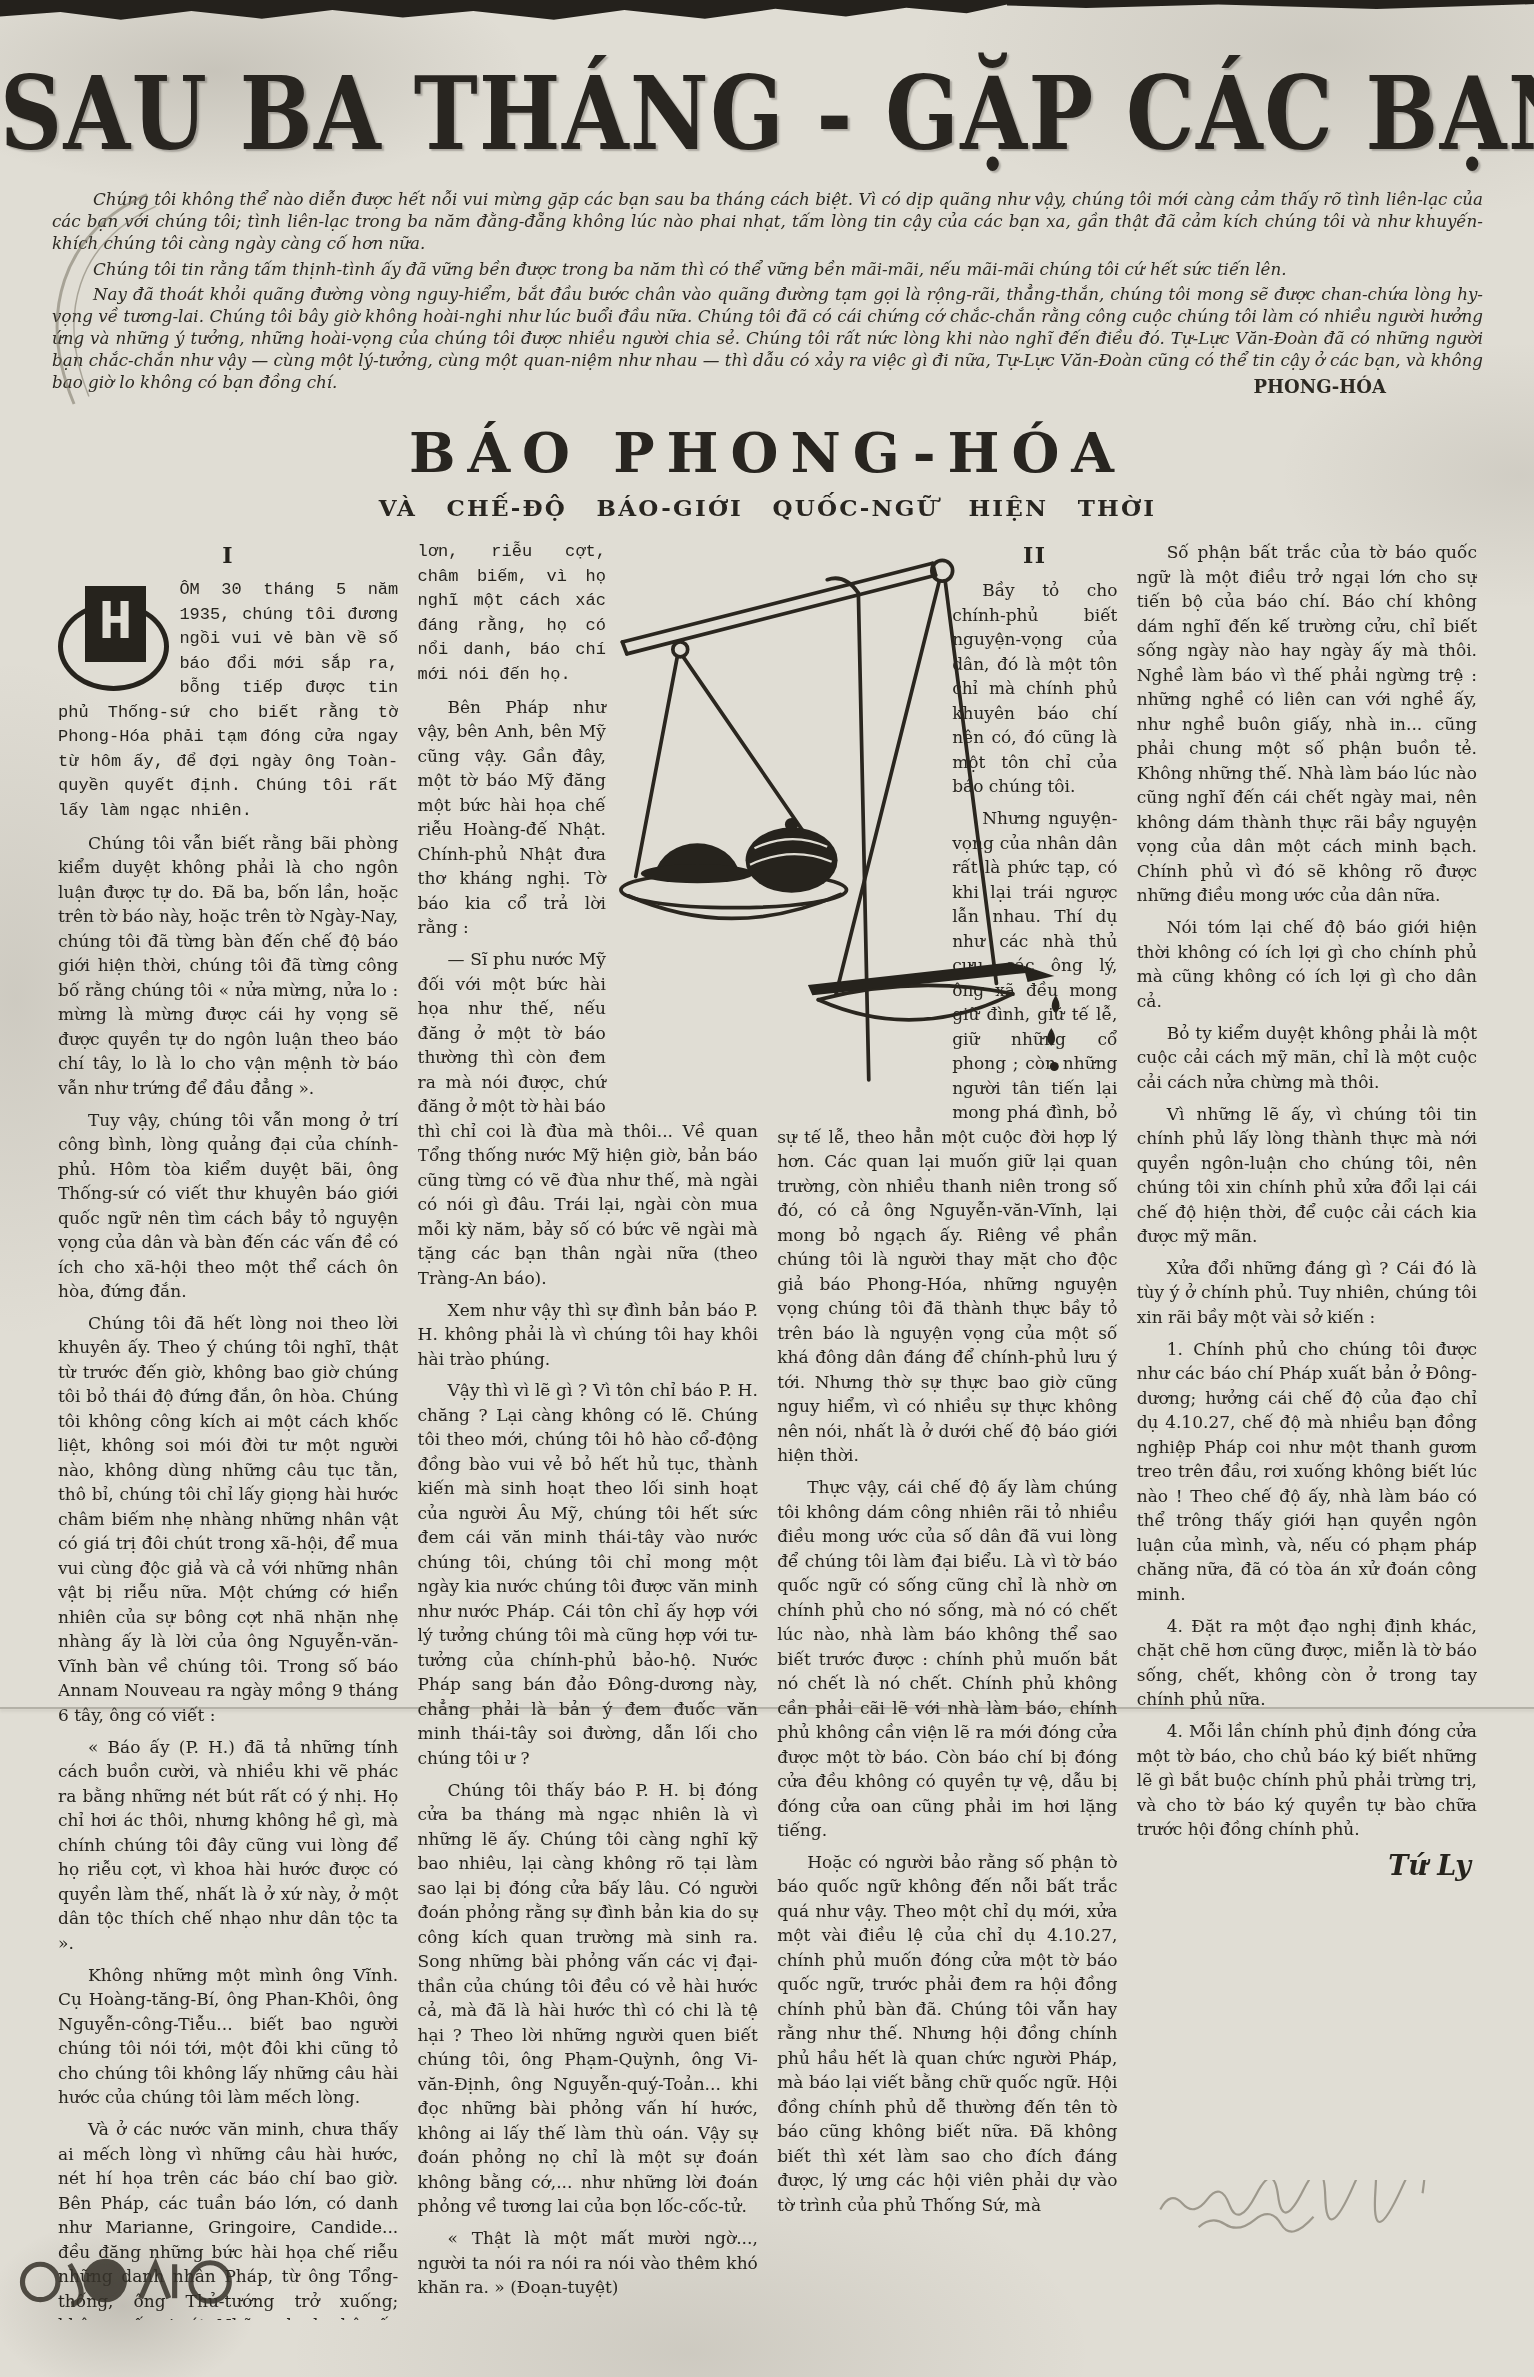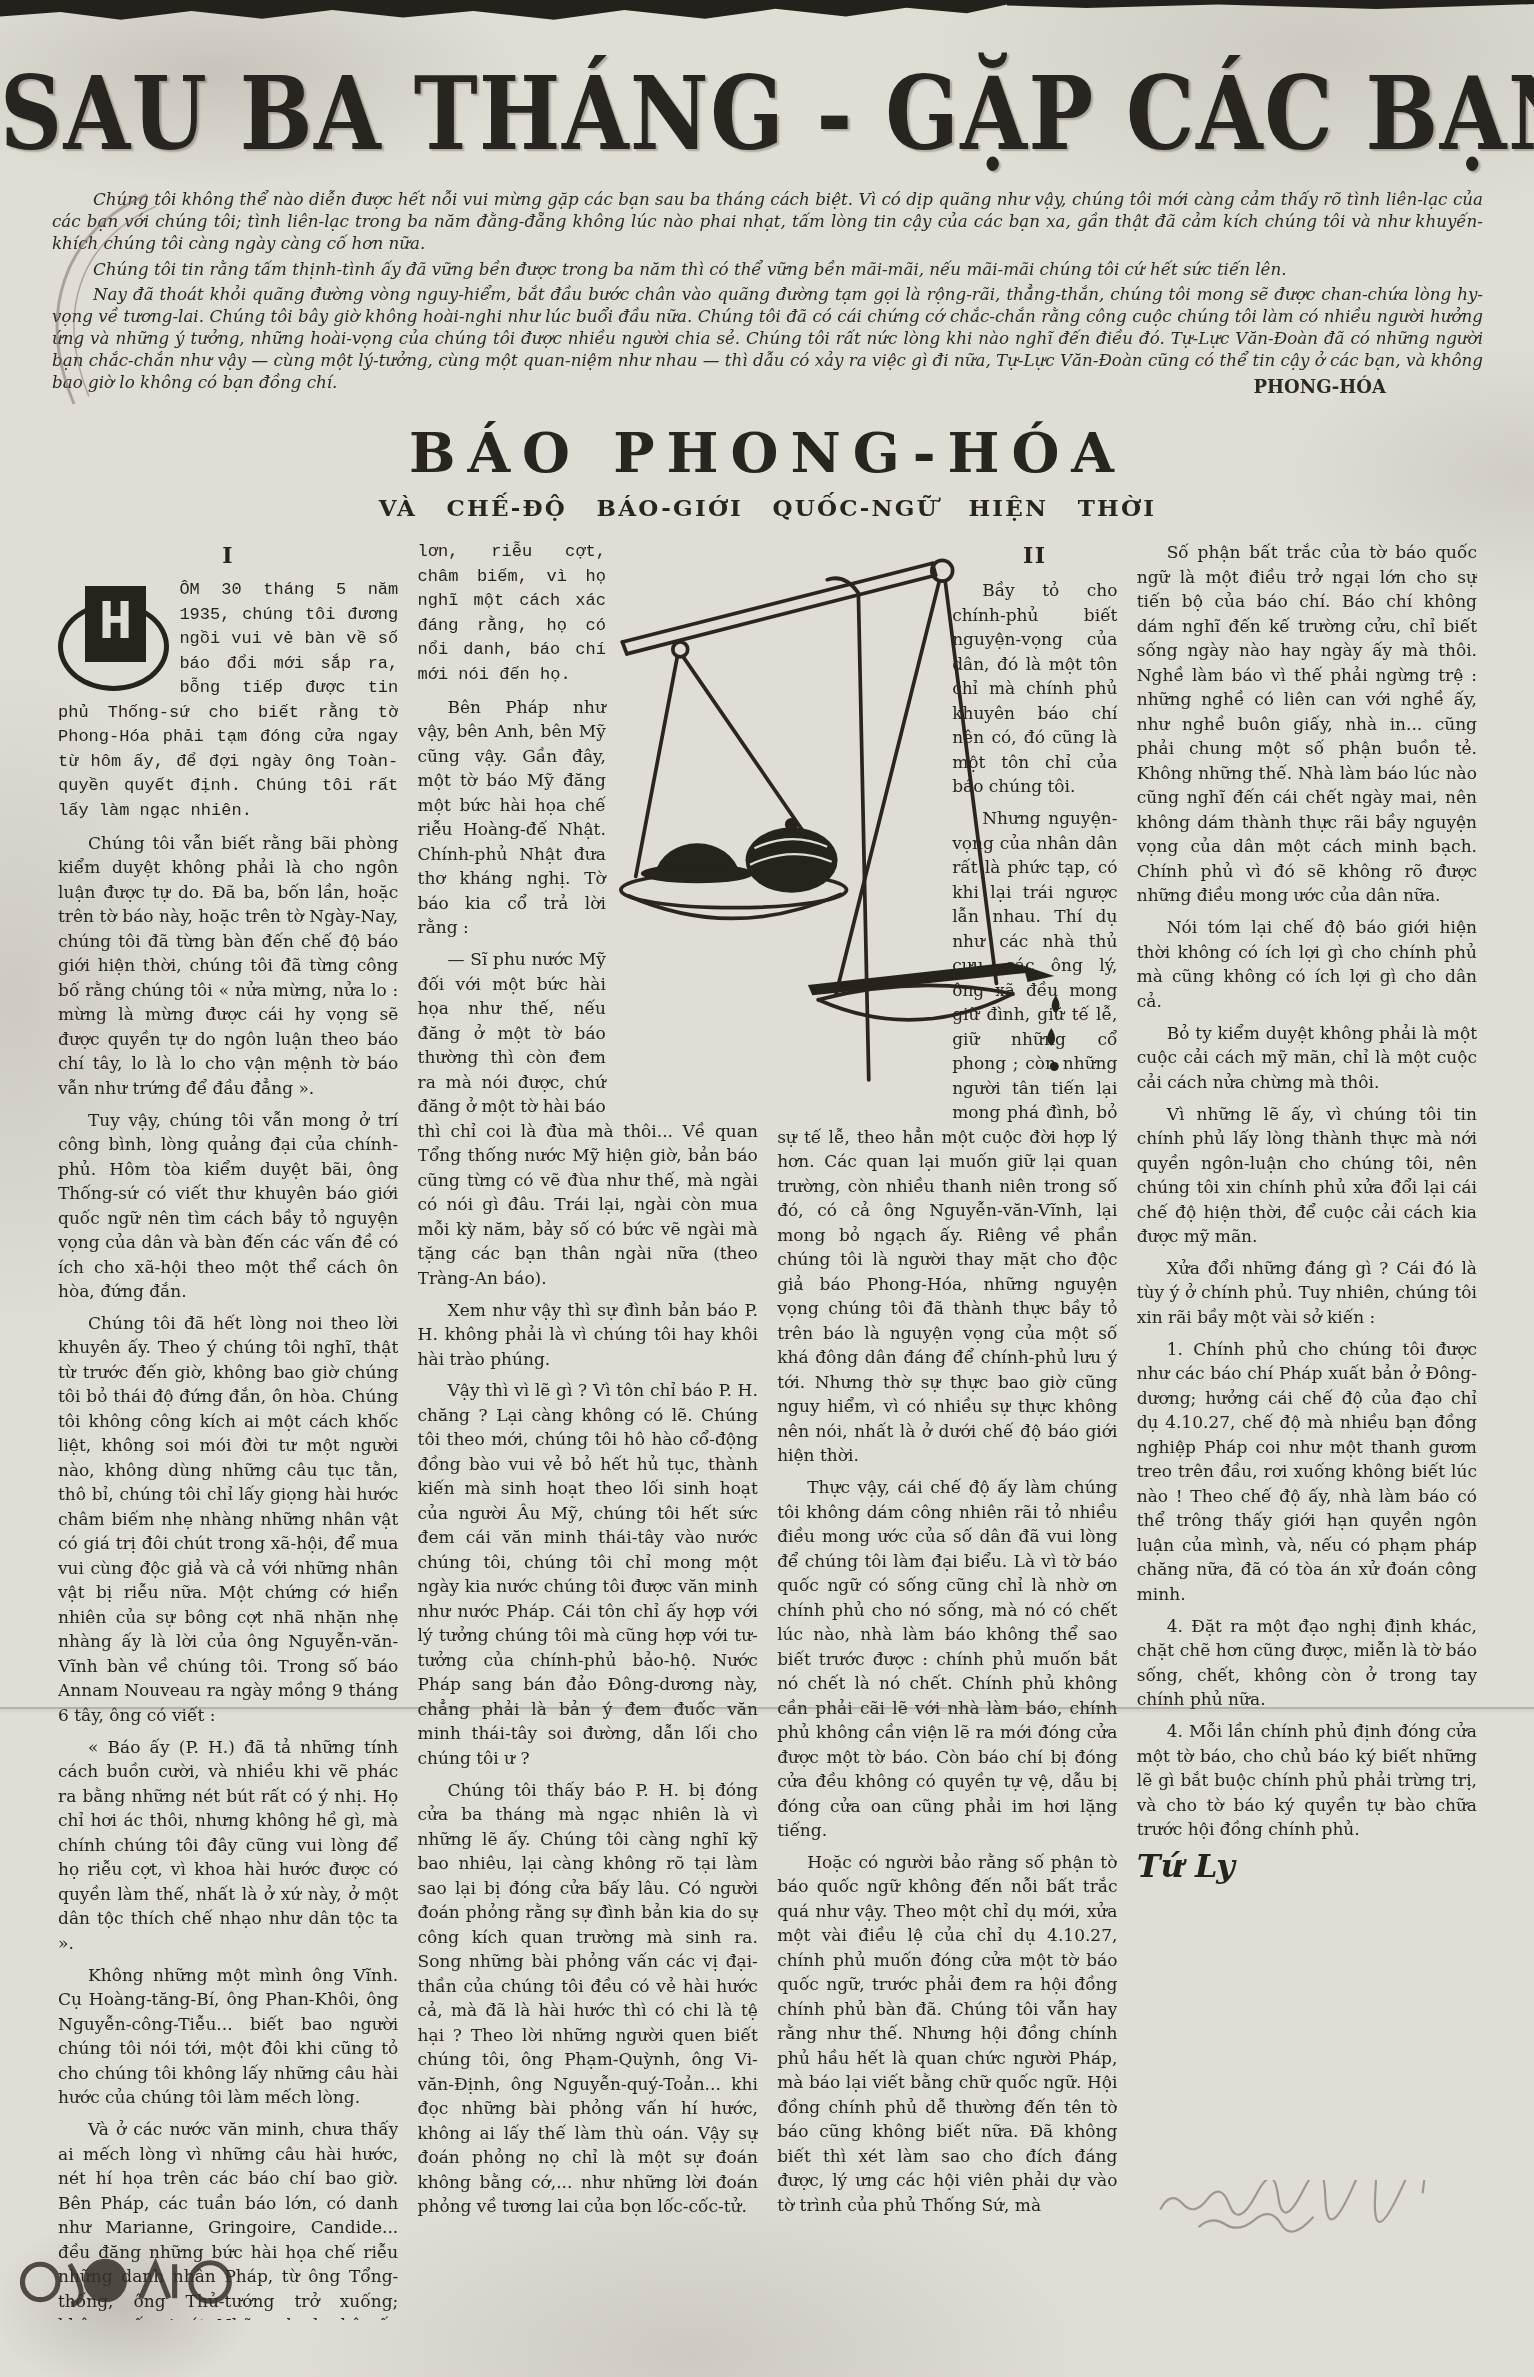--- a/index.html
+++ b/index.html
@@ -50,21 +50,21 @@
   .col p.cont{text-indent:0;font-family:Liberation Mono, monospace;}
   .sec-num{text-align:center;font-weight:bold;font-size:22px;margin:3px 0 10.4px;letter-spacing:1.5px;}
   .spacer-r{float:right;width:152px;height:554px;}
   .spacer-l{float:left;width:175px;height:568px;}
 
   .dc{float:left;width:111px;height:97px;margin:7.4px 10.4px 0 0;position:relative;}
   .dc .ring{position:absolute;left:0;top:16.3px;width:101px;height:79px;border:5.2px solid #26231d;border-radius:50%;}
   .dc .blk{position:absolute;left:27px;top:0;width:61px;height:76px;background:#26231d;color:#e0ddd4;
     font-weight:bold;font-size:56px;display:flex;align-items:center;justify-content:center;}
 
-  .author-sig{text-align:left;font-size:32px;font-weight:bold;font-style:italic;margin-top:12px;padding-right:6px;}
+  .author-sig{text-align:right;font-size:27px;font-weight:bold;font-style:italic;margin-top:12px;padding-right:6px;}
 
   .scale{position:absolute;left:609px;top:529px;width:475px;height:557px;pointer-events:none;}
   .crease{position:absolute;left:0;top:1707px;width:100%;height:2.2px;background:rgba(80,75,64,.30);box-shadow:0 2.2px 3px rgba(80,75,64,.14);}
   .stamp{position:absolute;left:13.4px;top:2248px;width:245px;height:65px;opacity:.85;}
   .handwriting{position:absolute;left:1153px;top:2180px;width:324px;height:56px;opacity:.8;}
   .pencil{position:absolute;left:28px;top:187px;width:156px;height:223px;opacity:.55;}
 </style>
 </head>
 <body>
 
@@ -109,20 +109,21 @@
     </div>
 
     <div class="col">
       <div class="spacer-r"></div>
       <p class="cont">lơn, riễu cợt, châm biếm, vì họ nghĩ một cách xác đáng rằng, họ có nổi danh, báo chí mới nói đến họ.</p>
       <p>Bên Pháp như vậy, bên Anh, bên Mỹ cũng vậy. Gần đây, một tờ báo Mỹ đăng một bức hài họa chế riễu Hoàng-đế Nhật. Chính-phủ Nhật đưa thơ kháng nghị. Tờ báo kia cổ trả lời rằng :</p>
       <p>— Sĩ phu nước Mỹ đối với một bức hài họa như thế, nếu đăng ở một tờ báo thường thì còn đem ra mà nói được, chứ đăng ở một tờ hài báo thì chỉ coi là đùa mà thôi... Về quan Tổng thống nước Mỹ hiện giờ, bản báo cũng từng có vẽ đùa như thế, mà ngài có nói gì đâu. Trái lại, ngài còn mua mỗi kỳ năm, bảy số có bức vẽ ngài mà tặng các bạn thân ngài nữa (theo Tràng-An báo).</p>
       <p>Xem như vậy thì sự đình bản báo P. H. không phải là vì chúng tôi hay khôi hài trào phúng.</p>
       <p>Vậy thì vì lẽ gì ? Vì tôn chỉ báo P. H. chăng ? Lại càng không có lẽ. Chúng tôi theo mới, chúng tôi hô hào cổ-động đồng bào vui vẻ bỏ hết hủ tục, thành kiến mà sinh hoạt theo lối sinh hoạt của người Âu Mỹ, chúng tôi hết sức đem cái văn minh thái-tây vào nước chúng tôi, chúng tôi chỉ mong một ngày kia nước chúng tôi được văn minh như nước Pháp. Cái tôn chỉ ấy hợp với lý tưởng chúng tôi mà cũng hợp với tư-tưởng của chính-phủ bảo-hộ. Nước Pháp sang bán đảo Đông-dương này, chẳng phải là bản ý đem đuốc văn minh thái-tây soi đường, dẫn lối cho chúng tôi ư ?</p>
       <p>Chúng tôi thấy báo P. H. bị đóng cửa ba tháng mà ngạc nhiên là vì những lẽ ấy. Chúng tôi càng nghĩ kỹ bao nhiêu, lại càng không rõ tại làm sao lại bị đóng cửa bấy lâu. Có người đoán phỏng rằng sự đình bản kia do sự công kích quan trường mà sinh ra. Song những bài phỏng vấn các vị đại-thần của chúng tôi đều có vẻ hài hước cả, mà đã là hài hước thì có chi là tệ hại ? Theo lời những người quen biết chúng tôi, ông Phạm-Quỳnh, ông Vi-văn-Định, ông Nguyễn-quý-Toản... khi đọc những bài phỏng vấn hí hước, không ai lấy thế làm thù oán. Vậy sự đoán phỏng nọ chỉ là một sự đoán không bằng cớ,... như những lời đoán phỏng về tương lai của bọn lốc-cốc-tử.</p>
+      <p>« Thật là một mất mười ngờ..., người ta nói ra nói ra nói vào thêm khó khăn ra. » (Đoạn-tuyệt)</p>
     </div>
 
     <div class="col">
       <div class="spacer-l"></div>
       <div class="sec-num">II</div>
       <p>Bầy tỏ cho chính-phủ biết nguyện-vọng của dân, đó là một tôn chỉ mà chính phủ khuyên báo chí nên có, đó cũng là một tôn chỉ của báo chúng tôi.</p>
       <p>Nhưng nguyện-vọng của nhân dân rất là phức tạp, có khi lại trái ngược lẫn nhau. Thí dụ như các nhà thủ cựu, các ông lý, ông xã đều mong giữ đình, giữ tế lễ, giữ những cổ phong ; còn những người tân tiến lại mong phá đình, bỏ sự tế lễ, theo hẳn một cuộc đời hợp lý hơn. Các quan lại muốn giữ lại quan trường, còn nhiều thanh niên trong số đó, có cả ông Nguyễn-văn-Vĩnh, lại mong bỏ ngạch ấy. Riêng về phần chúng tôi là người thay mặt cho độc giả báo Phong-Hóa, những nguyện vọng chúng tôi đã thành thực bầy tỏ trên báo là nguyện vọng của một số khá đông dân đáng để chính-phủ lưu ý tới. Nhưng thờ sự thực bao giờ cũng nguy hiểm, vì có nhiều sự thực không nên nói, nhất là ở dưới chế độ báo giới hiện thời.</p>
       <p>Thực vậy, cái chế độ ấy làm chúng tôi không dám công nhiên rãi tỏ nhiều điều mong ước của số dân đã vui lòng để chúng tôi làm đại biểu. Là vì tờ báo quốc ngữ có sống cũng chỉ là nhờ ơn chính phủ cho nó sống, mà nó có chết lúc nào, nhà làm báo không thể sao biết trước được : chính phủ muốn bắt nó chết là nó chết. Chính phủ không cần phải cãi lẽ với nhà làm báo, chính phủ không cần viện lẽ ra mới đóng cửa được một tờ báo. Còn báo chí bị đóng cửa đều không có quyền tự vệ, dẫu bị đóng cửa oan cũng phải im hơi lặng tiếng.</p>
       <p>Hoặc có người bảo rằng số phận tờ báo quốc ngữ không đến nỗi bất trắc quá như vậy. Theo một chỉ dụ mới, xửa một vài điều lệ của chỉ dụ 4.10.27, chính phủ muốn đóng cửa một tờ báo quốc ngữ, trước phải đem ra hội đồng chính phủ bàn đã. Chúng tôi vẫn hay rằng như thế. Nhưng hội đồng chính phủ hầu hết là quan chức người Pháp, mà báo lại viết bằng chữ quốc ngữ. Hội đồng chính phủ dễ thường đến tên tờ báo cũng không biết nữa. Đã không biết thì xét làm sao cho đích đáng được, lý ưng các hội viên phải dự vào tờ trình của phủ Thống Sứ, mà</p>
     </div>

